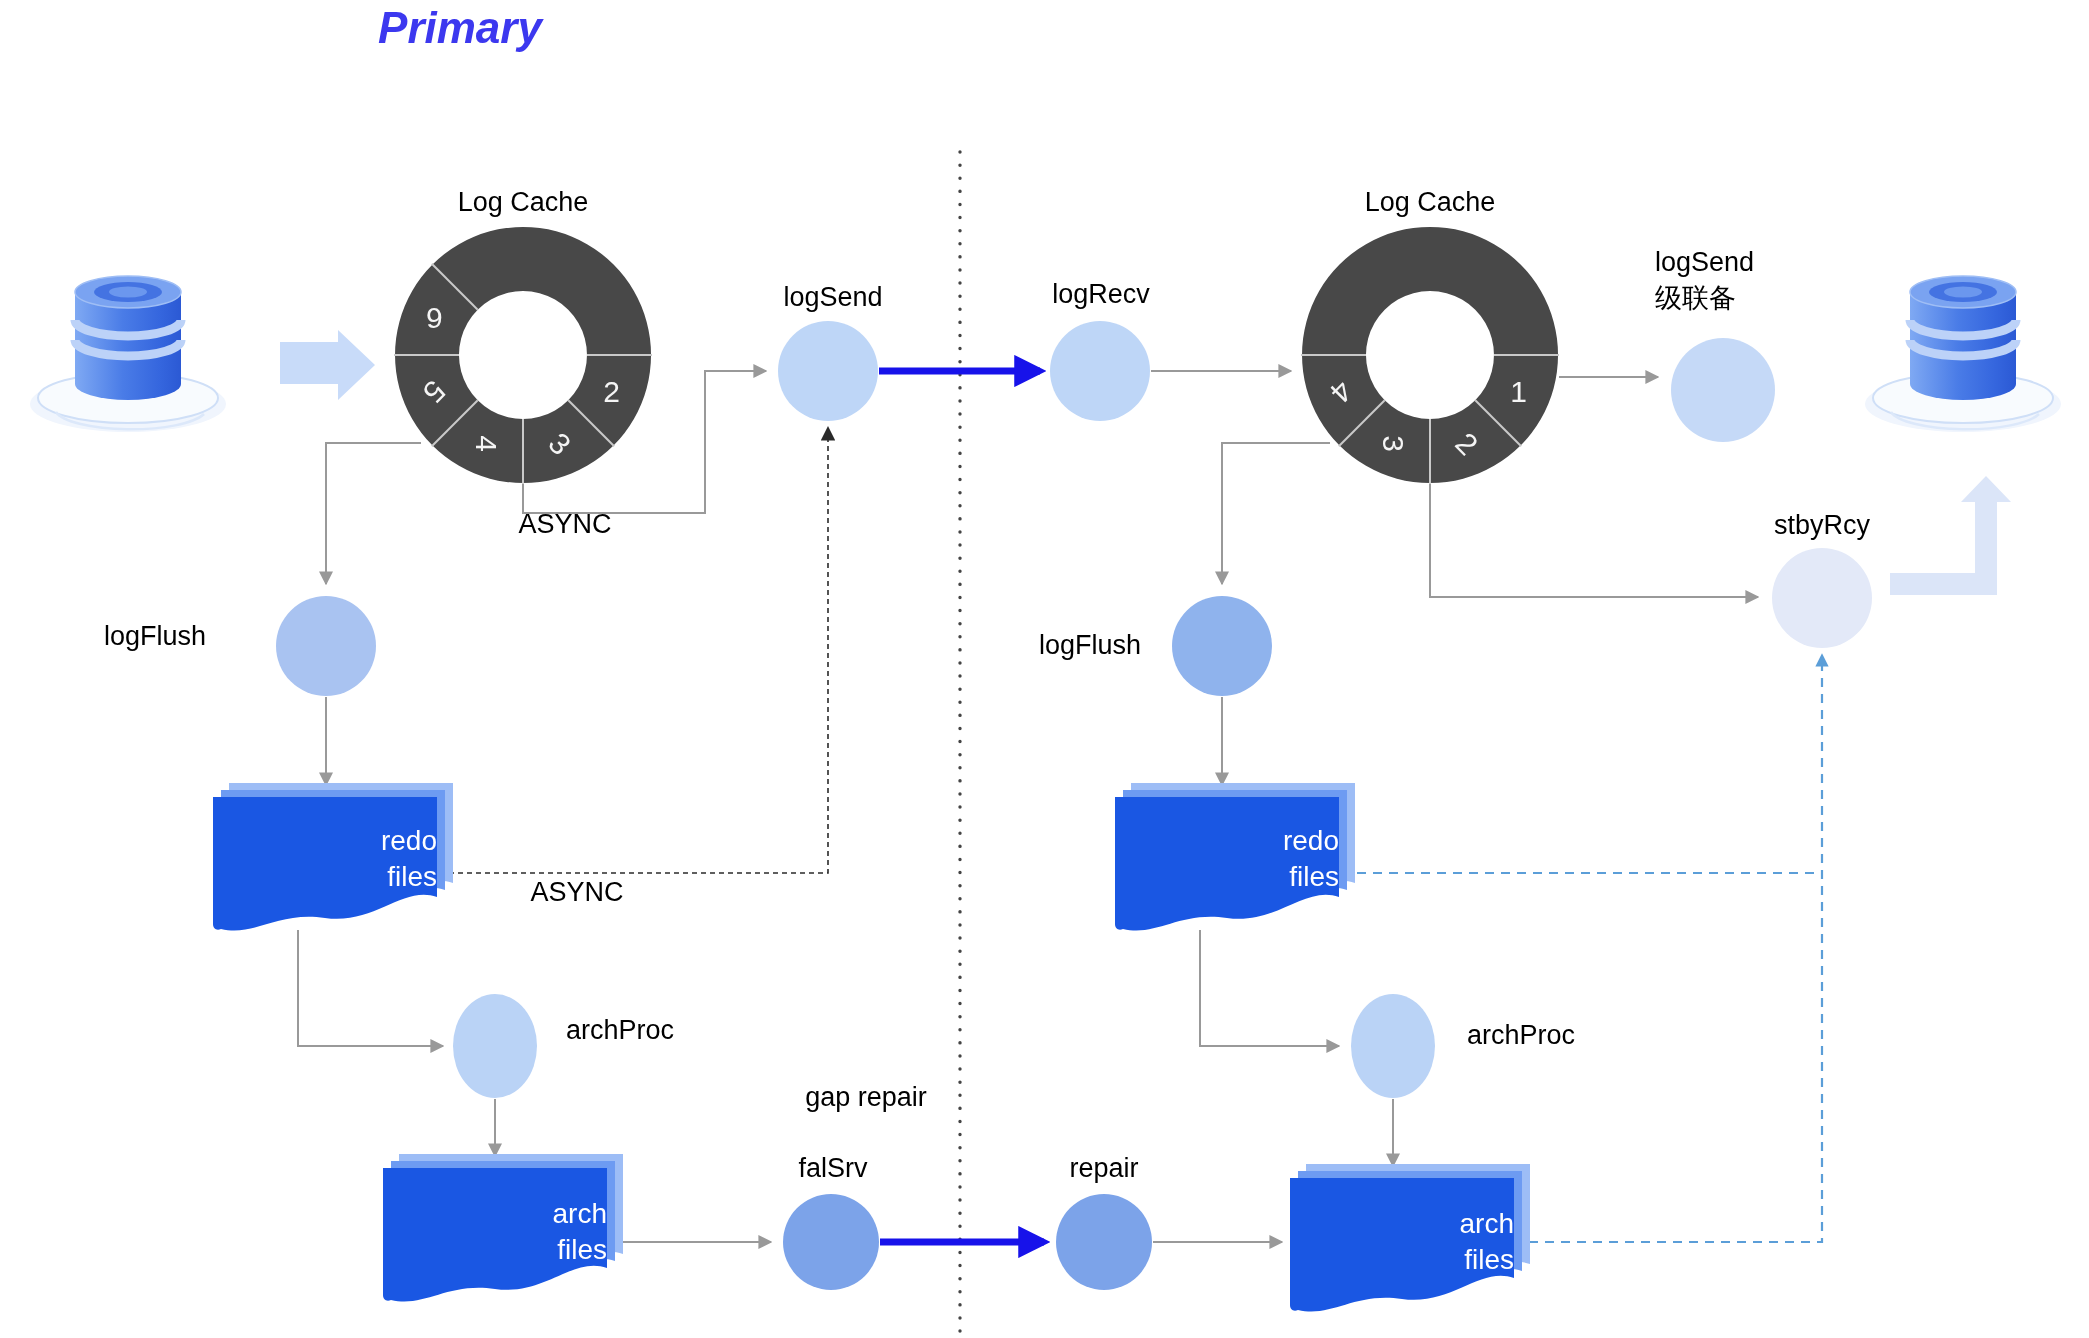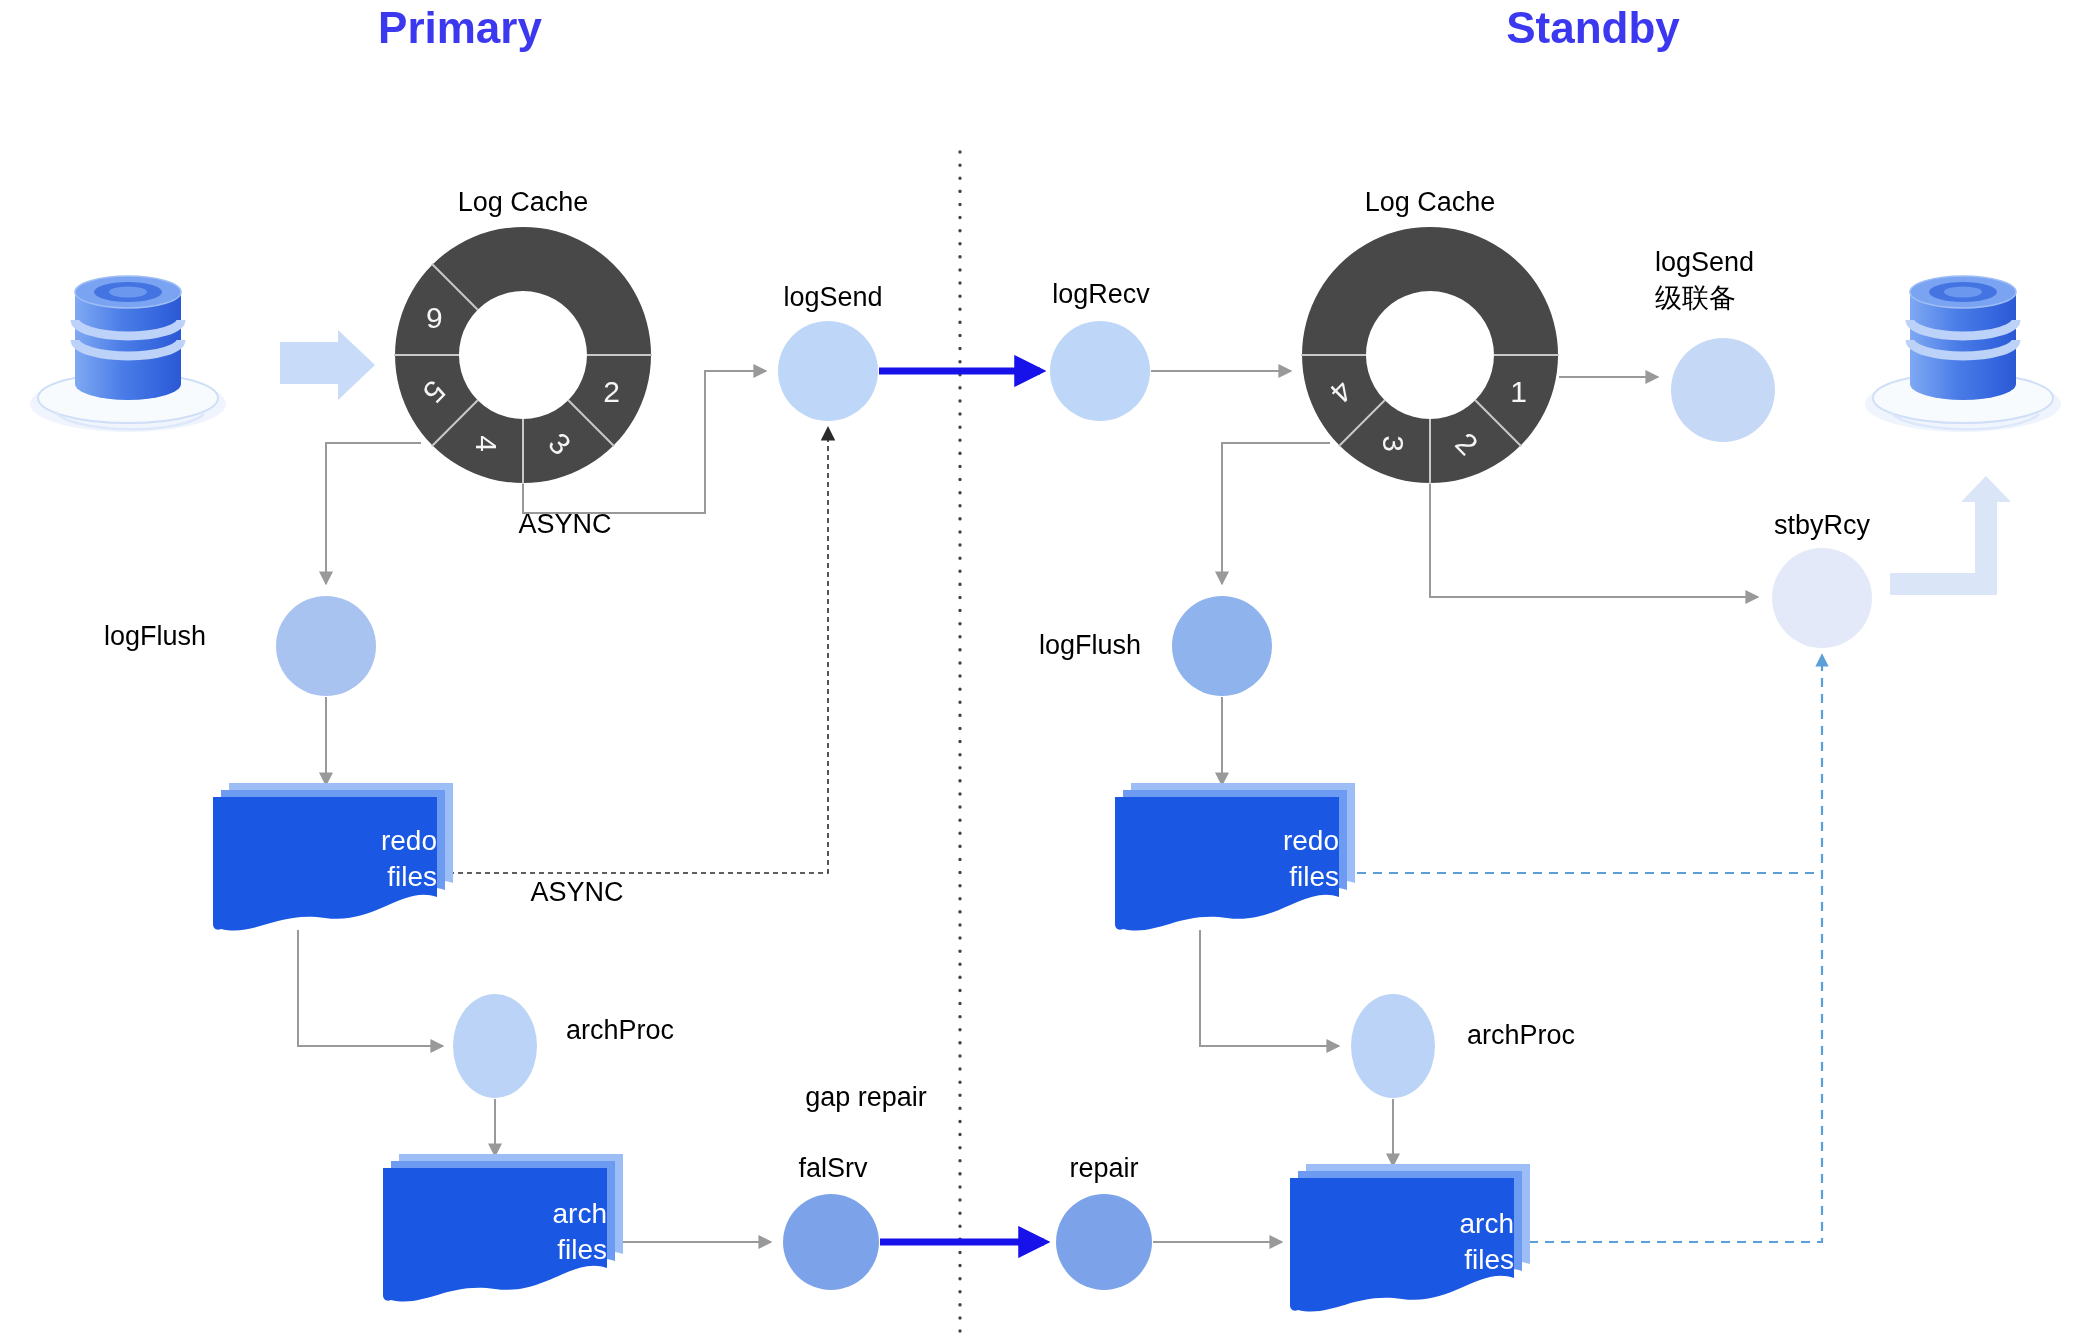--- a/index.html
+++ b/index.html
@@ -1,20 +1,20 @@
 <!DOCTYPE html>
 <html><head>
 <meta charset="utf-8">
 <style>
   html,body{margin:0;padding:0;background:#ffffff;}
   .stage{position:relative;width:2089px;height:1338px;background:#ffffff;overflow:hidden;
          font-family:"Liberation Sans",sans-serif;}
   .stage svg{position:absolute;left:0;top:0;}
   .lbl{position:absolute;font-size:27px;color:#000000;text-align:center;line-height:1.2;white-space:nowrap;}
-  .title{font-size:44px;font-weight:bold;color:#3c38ef;}
+  .title{font-size:44px;font-weight:bold;color:#3c38ef;font-style:italic;}
   .doc-text{position:absolute;font-size:28px;color:#ffffff;text-align:center;line-height:36px;}
   .doc-text span{display:block;text-align:right;}
   .cascade span{display:block;}
   .watermark{position:absolute;font-size:26px;font-weight:bold;color:#a8a8a8;text-align:right;
              text-shadow:1px 1px 0 #ffffff,-1px -1px 0 #7d7d7d;}
   .segnum{font-size:30px;fill:#f5f5f5;font-family:"Liberation Sans",sans-serif;}
 </style>
 </head>
 <body>
 
@@ -140,21 +140,20 @@
   <circle cx="1222" cy="646" r="50" fill="#8fb3ed"></circle>
   <ellipse cx="495" cy="1046" rx="42" ry="52" fill="#bad3f6"></ellipse>
   <ellipse cx="1393" cy="1046" rx="42" ry="52" fill="#bad3f6"></ellipse>
   <circle cx="831" cy="1242" r="48" fill="#7ca3e9"></circle>
   <circle cx="1104" cy="1242" r="48" fill="#7ca3e9"></circle>
   <circle cx="1822" cy="598" r="50" fill="#e3e9f8"></circle>
   <circle cx="1723" cy="390" r="52" fill="#c5d9f7"></circle>
 </svg>
 
 <div class="lbl title" style="left:260px;top:2px;width:400px;">Primary</div>
-<div class="lbl title" style="left:1393px;top:2px;width:400px;">Standby</div>
 
 <div class="lbl" style="left:423px;top:186px;width:200px;">Log Cache</div>
 <div class="lbl" style="left:1330px;top:186px;width:200px;">Log Cache</div>
 
 <div class="lbl" style="left:733px;top:281px;width:200px;">logSend</div>
 <div class="lbl" style="left:1001px;top:278px;width:200px;">logRecv</div>
 
 <div class="lbl" style="left:55px;top:620px;width:200px;">logFlush</div>
 <div class="lbl" style="left:990px;top:629px;width:200px;">logFlush</div>
 

